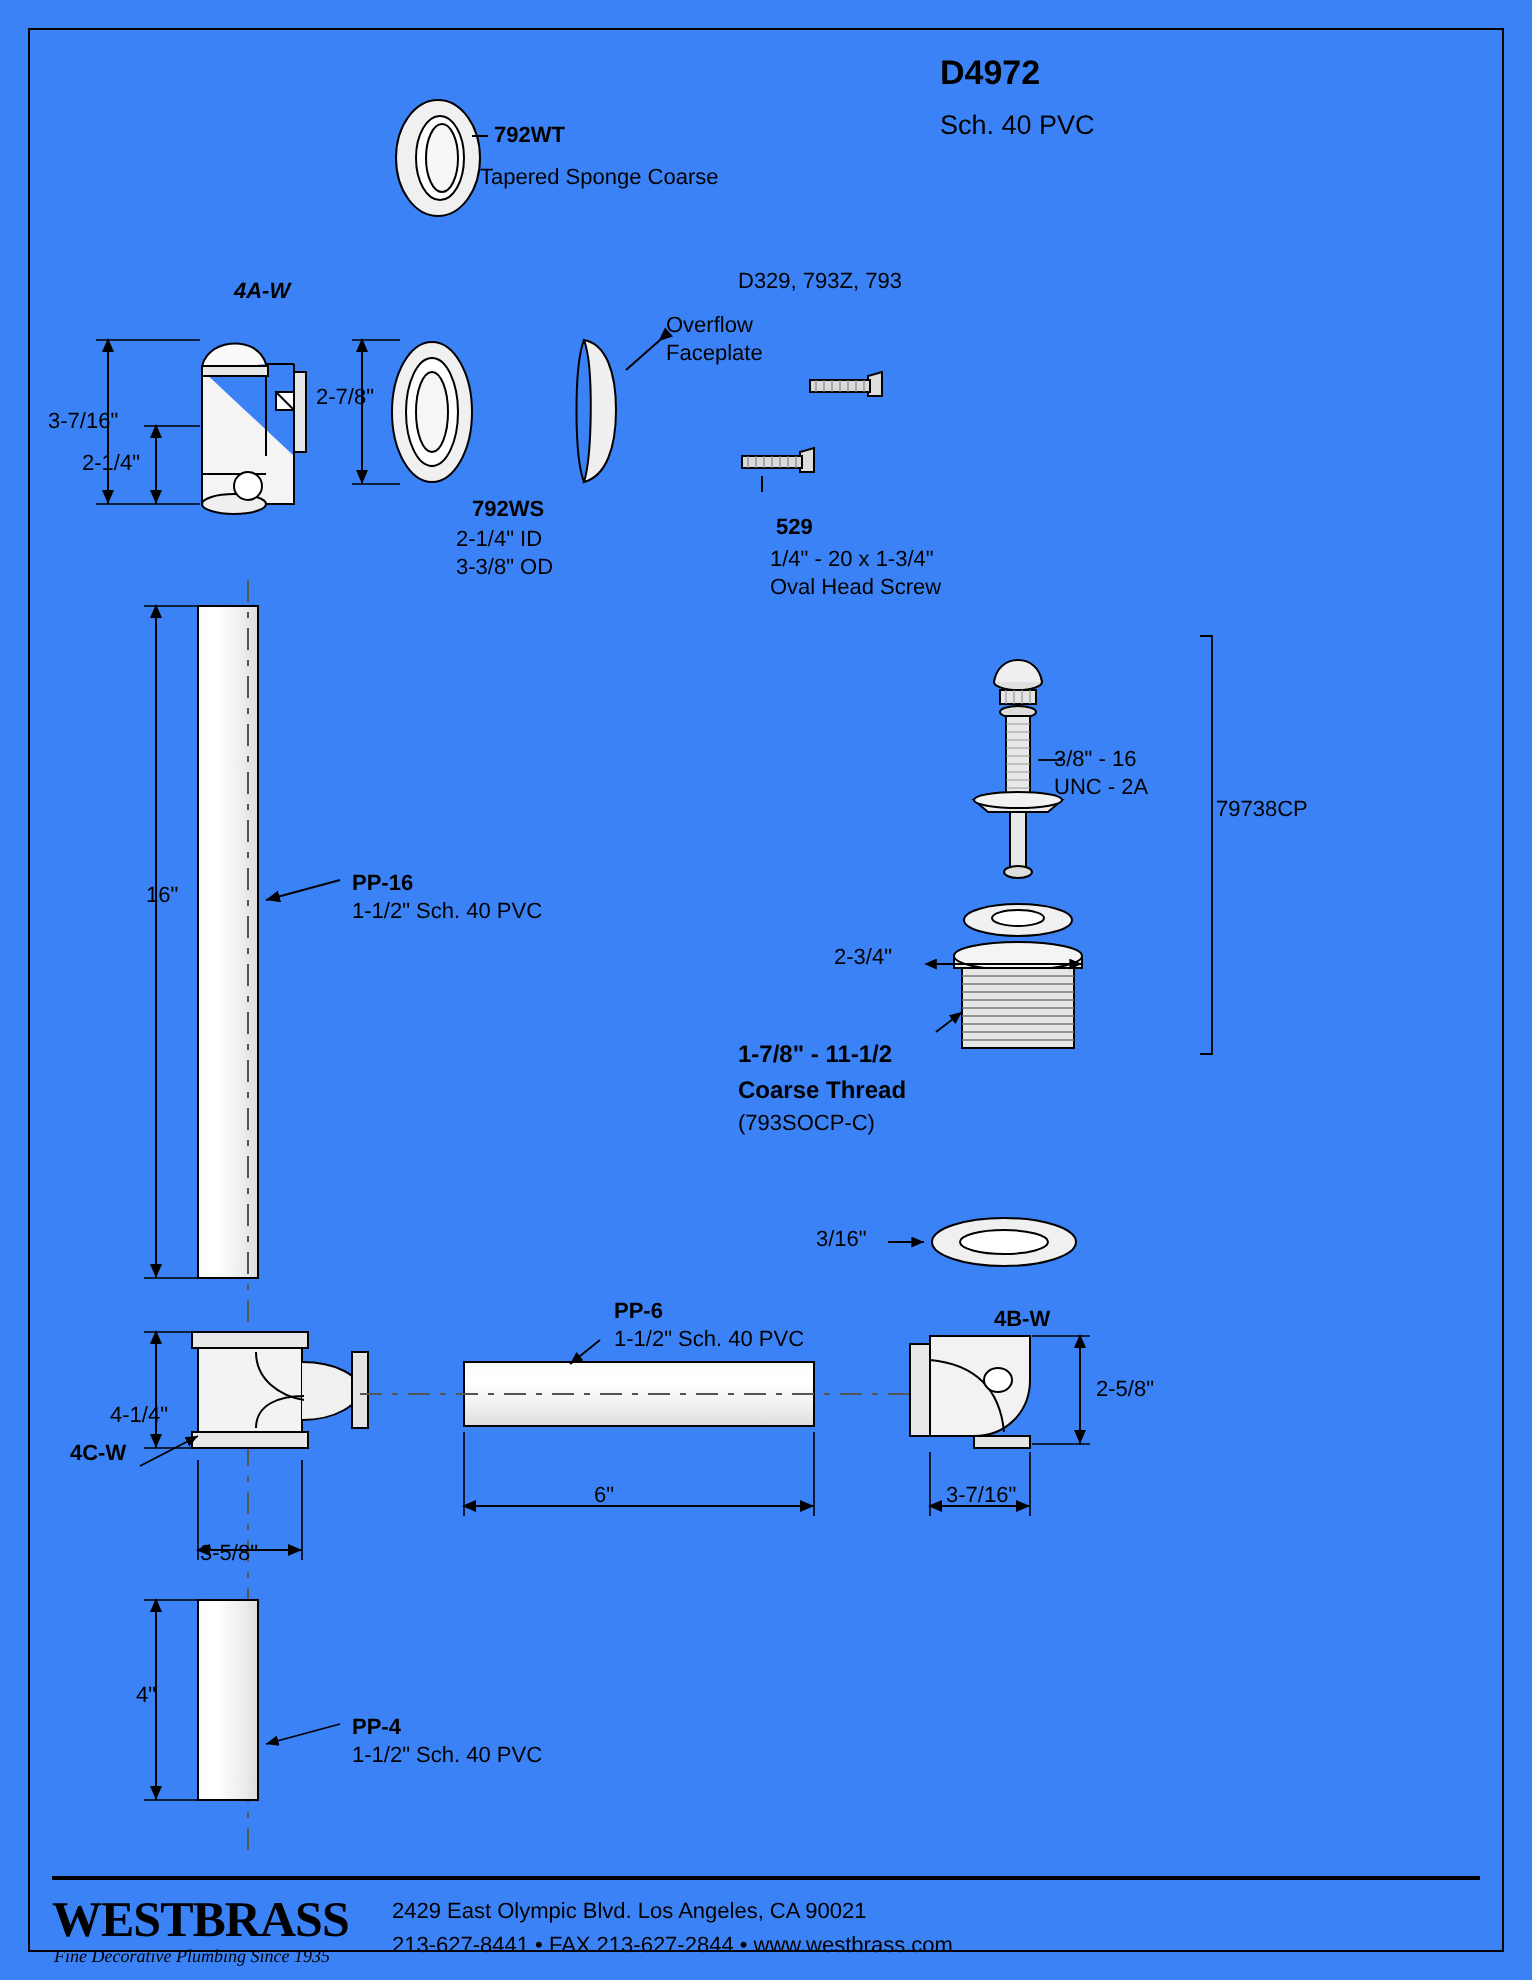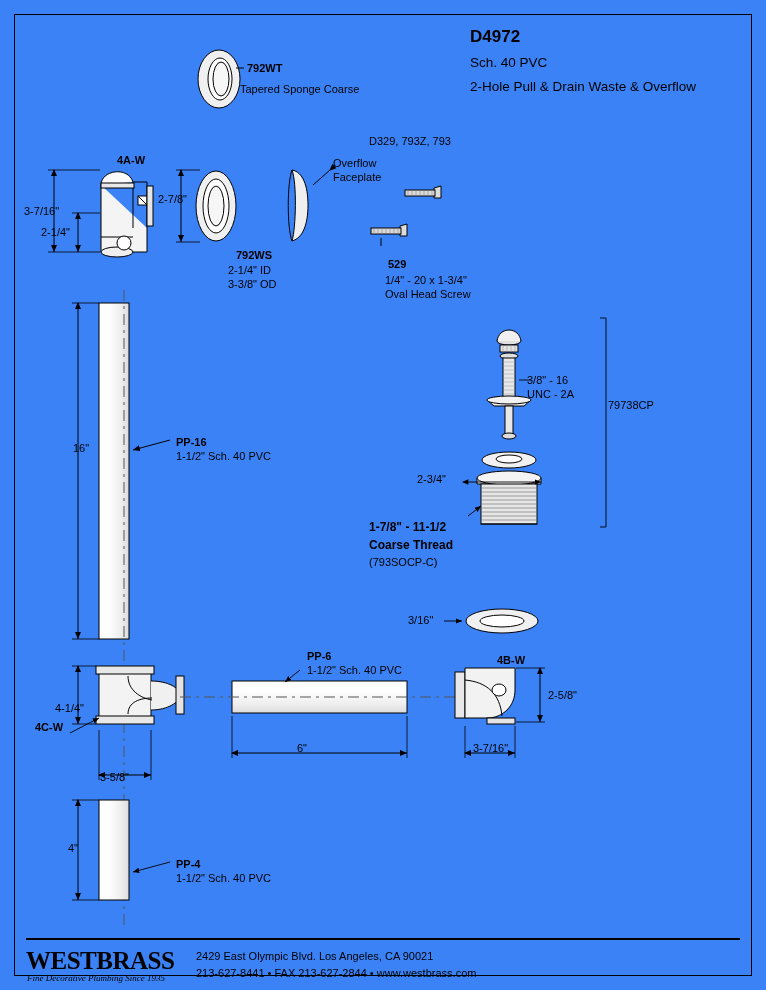--- a/index.html
+++ b/index.html
@@ -92,21 +92,20 @@
 </style>
 </head>
 <body>
 
 <div id="sheet">
 
   <div class="border-frame"></div>
 
   <div class="t big" style="left:470px; top:30px; width:280px;">D4972</div>
   <div class="t med" style="left:470px; top:56px; width:280px;">Sch. 40 PVC</div>
-  <div class="t med" style="left:470px; top:80px; width:290px;">2-Hole Pull &amp; Drain Waste &amp; Overflow</div>
 
   <svg class="overlay" viewBox="0 0 766 990">
     <defs>
       <marker id="arrow" markerWidth="8" markerHeight="8" refX="7" refY="3" orient="auto">
         <path d="M0,0 L7,3 L0,6 z" fill="#000"></path>
       </marker>
       <marker id="arrowStart" markerWidth="8" markerHeight="8" refX="1" refY="3" orient="auto">
         <path d="M7,0 L0,3 L7,6 z" fill="#000"></path>
       </marker>
       <linearGradient id="tube" x1="0" y1="0" x2="1" y2="0">
@@ -270,21 +269,21 @@
       <path d="M72,900 L99,900" stroke-width="0.8"></path>
 
       <path d="M170,862 L133,872" marker-end="url(#arrow)" stroke-width="0.9"></path>
 
     </g>
   </svg>
 
   <div class="t bold" style="left:247px; top:62px;">792WT</div>
   <div class="t" style="left:240px; top:83px;">Tapered Sponge Coarse</div>
 
-  <div class="t bold" style="left:117px; top:154px;">4A-W</div>
+  <div class="t bold" style="left:117px; top:140px;font-style:italic;">4A-W</div>
   <div class="t" style="left:24px; top:205px;">3-7/16"</div>
   <div class="t" style="left:41px; top:226px;">2-1/4"</div>
   <div class="t" style="left:158px; top:193px;">2-7/8"</div>
 
   <div class="t bold" style="left:236px; top:249px;">792WS</div>
   <div class="t" style="left:228px; top:264px;">2-1/4" ID</div>
   <div class="t" style="left:228px; top:278px;">3-3/8" OD</div>
 
   <div class="t" style="left:333px; top:135px;margin-left:36px;">D329, 793Z, 793</div>
   <div class="t" style="left:333px; top:157px;">Overflow</div>

